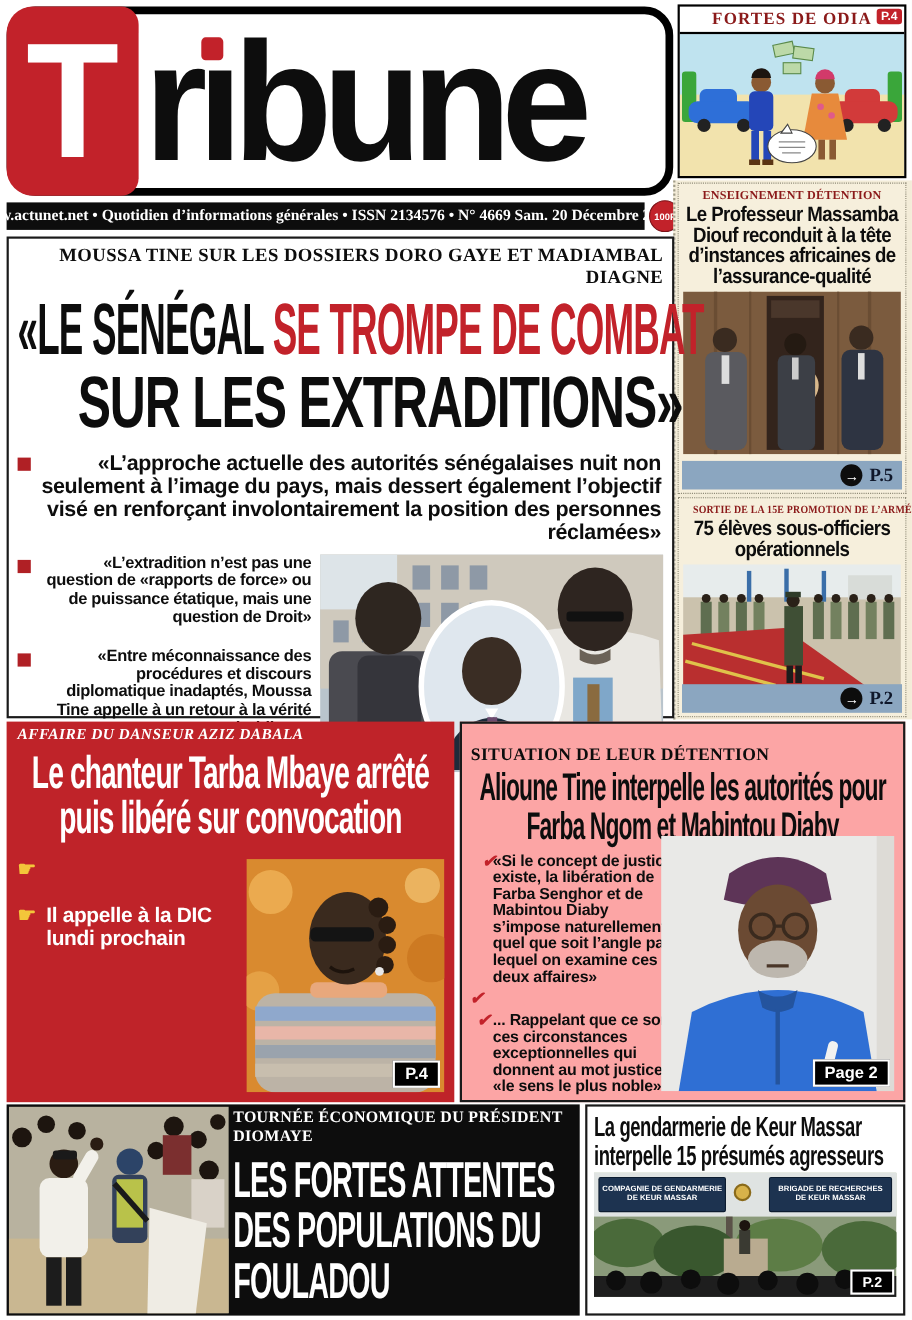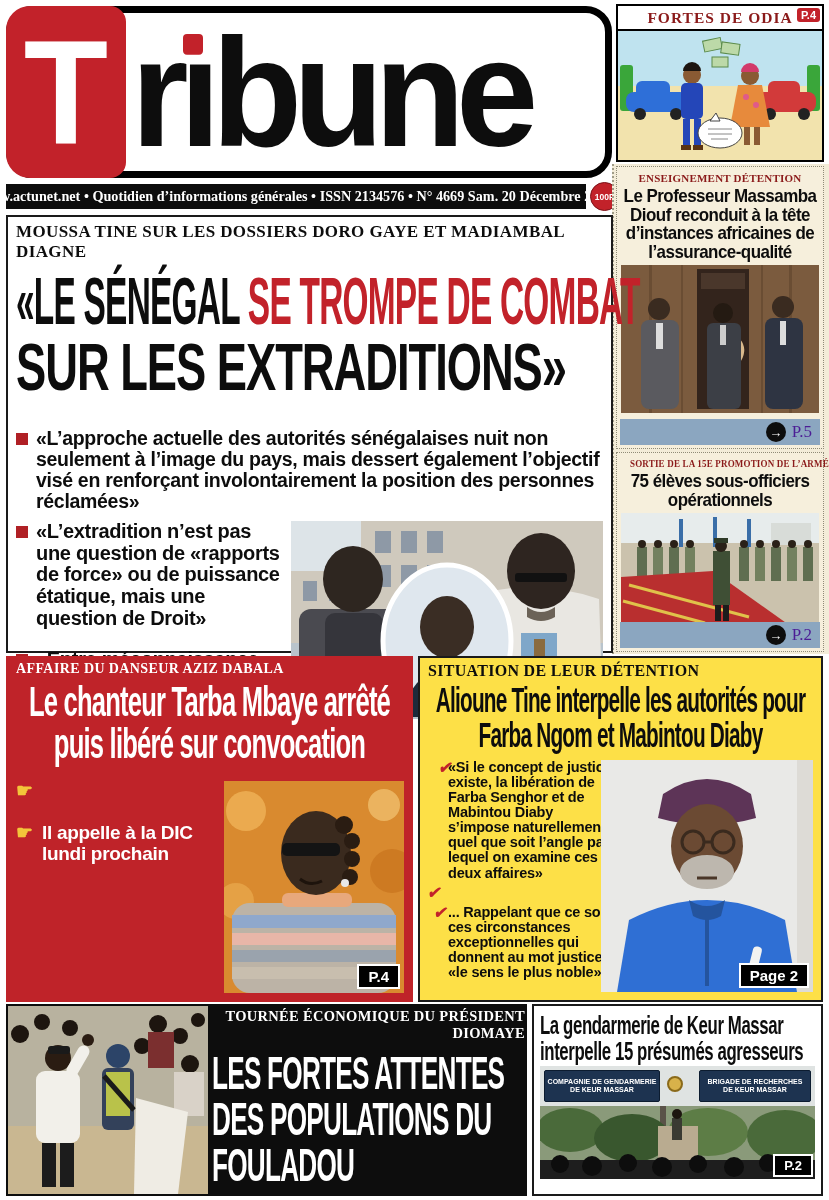--- a/index.html
+++ b/index.html
@@ -45,74 +45,74 @@
   .side-kicker { font-family:"Liberation Serif", serif; font-weight:700; color:#8b1a1a; text-align:center;
                  font-size:11px; letter-spacing:0.2px; margin-top:2px; }
   .side-kicker.small { font-size:10px; white-space:nowrap; transform:scaleX(0.9); }
   .side-headline { font-weight:800; color:#0d0d0d; text-align:center; font-size:19px; line-height:0.98;
                    letter-spacing:-0.6px; margin-top:3px; width:112%; transform:scaleX(0.893); transform-origin:left top; }
   .side-photo { display:block; margin:4px auto 0 auto; }
   .pbar { position:absolute; left:3px; right:3px; bottom:3px; height:26px; background:#8ba6c0;
           display:flex; align-items:center; justify-content:flex-end; gap:6px; padding-right:8px; }
   .arrow-circle { width:20px; height:20px; border-radius:50%; background:#0d0d0d; color:#fff; display:flex;
                   align-items:center; justify-content:center; font-size:13px; font-weight:700; }
-  .pref { color:#4c1d95; font-family:"Liberation Serif", serif; font-weight:400; font-size:17px; }
+  .pref { color:#0f172a; font-family:"Liberation Serif", serif; font-weight:700; font-size:17px; }
 
   
   .lead-box { position:absolute; left:6px; top:215px; width:607px; height:438px; border:2px solid #1a1a1a;
-              background:#fff; padding:5px 8px; }
+              background:#fff; padding:5px 8px;text-align:right; }
   .lead-kicker { font-family:"Liberation Serif", serif; font-weight:700; font-size:17px; color:#0d0d0d;
                  letter-spacing:0.4px; }
   .lead-hline { font-weight:900; font-size:44px; line-height:1; white-space:nowrap; height:66px;
                 letter-spacing:-1px; transform-origin:left top; color:#0d0d0d; }
   .lead-hline.l1 { transform:scale(0.76,1.5); margin-top:6px; }
   .lead-hline.l2 { transform:scale(1.03,1.5); }
   .red-text { color:#c2222a; }
   .bullet { display:flex; gap:8px; font-weight:800; letter-spacing:-0.3px; color:#0d0d0d; }
   .bullet .sq { flex:0 0 12px; width:12px; height:12px; background:#b02025; margin-top:5px; }
-  .lead-b1 { font-size:19.5px; line-height:1.08; margin-top:28px; width:585px; }
+  .lead-b1 { font-size:19.5px; line-height:1.08; margin-top:11px; width:585px; }
   .lead-row { display:flex; margin-top:9px; gap:8px; }
-  .lead-col { width:276px; font-size:20px; line-height:1.08; }
+  .lead-col { width:276px; font-size:15px; line-height:1.08; }
   .lead-photo-wrap { position:relative; width:312px; height:198px; }
 
   .page-label { position:absolute; background:#000; color:#fff; font-weight:800; font-size:15px;
                 padding:2px 9px; border:2px solid #fff; white-space:nowrap; }
 
   
   .tarba-box { position:absolute; left:6px; top:656px; width:407px; height:346px; background:#bf2329;
                padding:5px 10px; color:#fff; overflow:hidden; }
   .tarba-kicker { font-family:"Liberation Serif", serif; font-weight:700; font-size:14px; color:#fff;
-                  letter-spacing:0.4px; }
+                  letter-spacing:0.4px;font-style:italic; }
   .tarba-headline { font-weight:800; font-size:32px; line-height:1.0; text-align:center; letter-spacing:-1px;
                     width:125%; transform:scale(0.8,1.3); transform-origin:left top; margin-top:4px; height:86px; }
   .tarba-bullets { width:205px; margin-top:14px; }
   .hand-bullet { display:flex; gap:6px; font-weight:800; font-size:19px; line-height:1.07; letter-spacing:-0.3px; }
   .hand-bullet .hand { flex:0 0 20px; color:#f3c53a; font-size:19px; }
   .tarba-photo-wrap { position:absolute; right:9px; bottom:9px; width:180px; height:212px; }
 
   
-  .tine-box { position:absolute; left:418px; top:656px; width:405px; height:346px; background:#fde047;
-              border:2px solid #1a1a1a; padding:4px 8px; overflow:hidden; }
+  .tine-box { position:absolute; left:418px; top:656px; width:405px; height:346px; background:#fca5a5;
+              border:2px solid #1a1a1a; padding:20px 8px; overflow:hidden; }
   .tine-kicker { font-family:"Liberation Serif", serif; font-weight:700; font-size:16px; color:#0d0d0d;
                  letter-spacing:0.3px; }
   .tine-headline { font-weight:800; font-size:26px; line-height:1.0; text-align:center; letter-spacing:-1px;
                    color:#0d0d0d; width:125%; transform:scale(0.8,1.35); transform-origin:left top;
                    margin-top:2px; height:74px; }
   .tine-bullets { width:186px; margin-top:4px; }
   .check-bullet { display:flex; gap:4px; font-weight:800; font-size:14.5px; line-height:1.04;
                   letter-spacing:-0.2px; color:#0d0d0d; margin-bottom:4px; }
   .check-bullet .chk { flex:0 0 16px; color:#c2222a; font-size:16px; line-height:1; transform:skewX(-12deg); }
   .tine-photo-wrap { position:absolute; right:8px; bottom:8px; width:212px; height:232px; }
 
   
   .fouladou-box { position:absolute; left:6px; top:1004px; width:521px; height:192px; background:#0d0d0d; overflow:hidden; }
   .fouladou-photo-wrap { position:absolute; left:2px; top:2px; width:200px; height:232px;font-style:italic; }
   .fouladou-right { position:absolute; left:206px; top:4px; width:313px; }
   .fouladou-kicker { font-family:"Liberation Serif", serif; font-weight:700; font-size:14.5px; color:#fff;
-                     text-align:right; letter-spacing:0.3px; }
+                     text-align:left; letter-spacing:0.3px; }
   .fouladou-headline { font-weight:900; font-size:34px; line-height:1.0; color:#fff; letter-spacing:-1px;
                        width:130%; transform:scale(0.77,1.35); transform-origin:left top; margin-top:8px; }
 
   
   .gendarmerie-box { position:absolute; left:532px; top:1004px; width:291px; height:192px; background:#fff;
                      border:2px solid #1a1a1a; padding:4px 6px; overflow:hidden; }
   .gend-kicker { font-family:"Liberation Serif", serif; font-weight:700; font-size:13px; color:#0d0d0d; }
   .gend-headline { font-weight:800; font-size:21px; line-height:1.04; letter-spacing:-0.5px; color:#0d0d0d;
                    width:125%; transform:scale(0.8,1.2); transform-origin:left top; margin-top:2px; height:52px; }
   .gend-photo-wrap { position:relative; width:275px; height:113px; margin-top:2px; }

